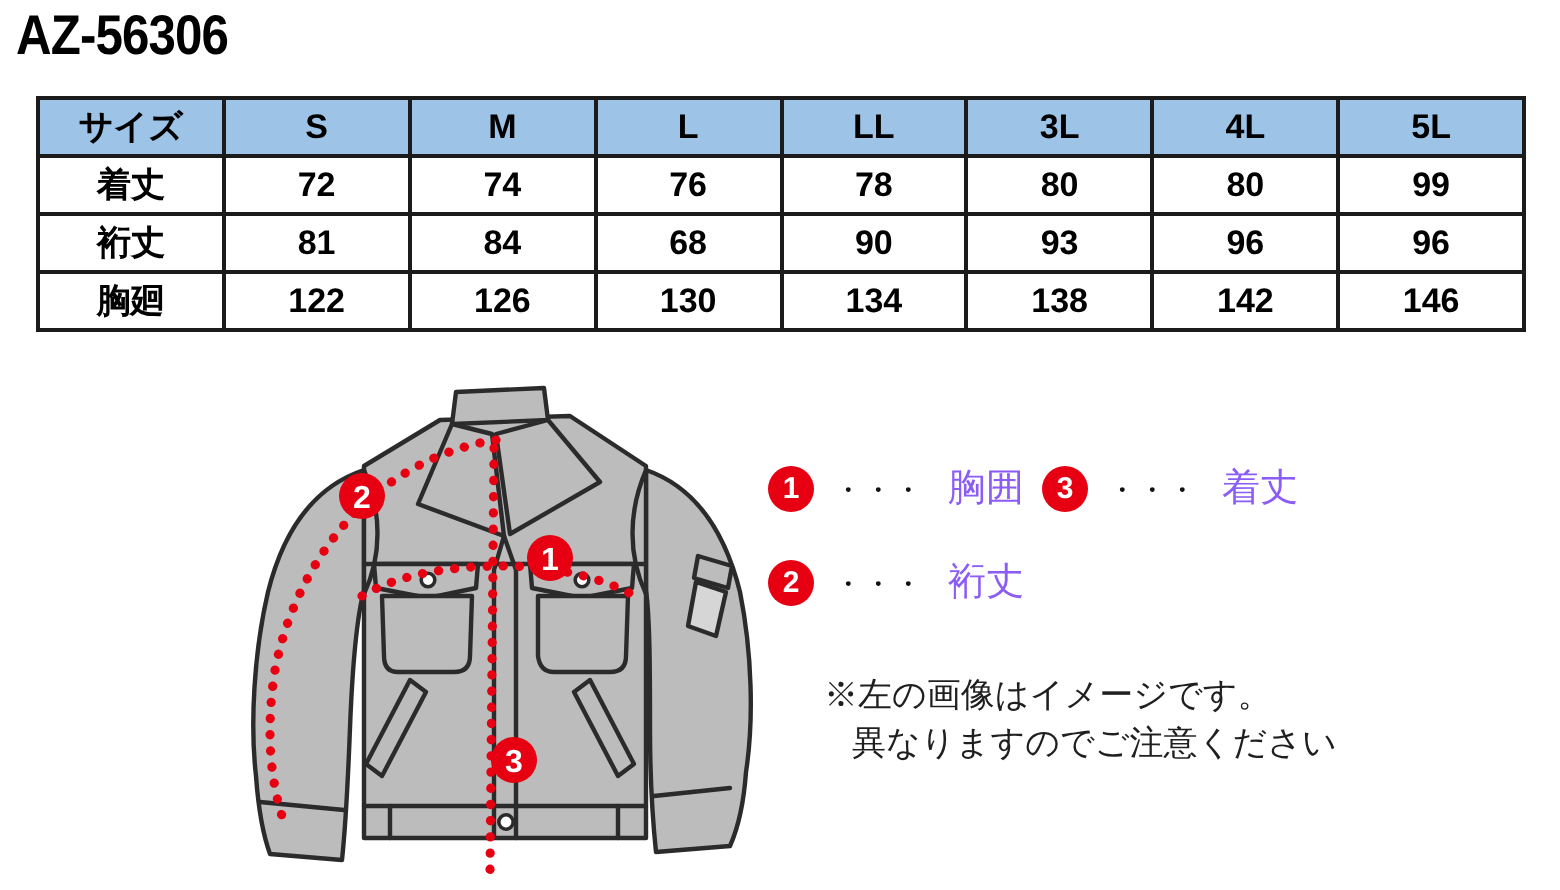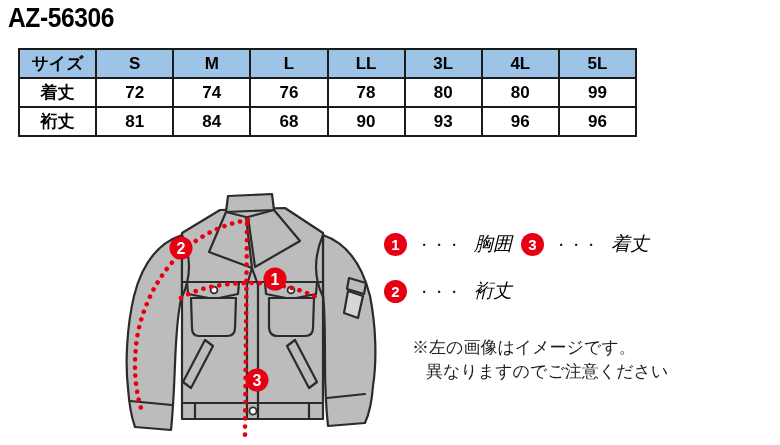--- a/index.html
+++ b/index.html
@@ -9,21 +9,21 @@
 
   
   .title {
     position:absolute; left:8px; top:2px;
     font-size:28px; font-weight:bold; color:#000;
     letter-spacing:-0.5px; transform:scaleX(0.88); transform-origin:left center;
   }
 
   
   .size-table {
-    position:absolute; left:18px; top:48px; width:619px;
+    position:absolute; left:18px; top:48px; width:745px;
     border-collapse:collapse; table-layout:fixed;
     font-weight:bold; font-size:17px; color:#000; text-align:center;
   }
   .size-table th, .size-table td {
     border:2px solid #1b1b1b; height:29px; vertical-align:middle; padding:0;
   }
   .size-table thead th { background:#9DC3E6; }
   .size-table tbody td { background:#ffffff; }
 
   
@@ -33,21 +33,21 @@
   .legend-item { position:absolute; display:flex; align-items:center; gap:11px; }
   .legend-item-1 { left:384px; top:231px; }
   .legend-item-3 { left:521px; top:231px; }
   .legend-item-2 { left:384px; top:278px; }
   .legend-circle {
     width:23px; height:23px; border-radius:50%; background:#E60012;
     color:#fff; font-size:15px; font-weight:bold;
     display:flex; align-items:center; justify-content:center; flex:0 0 auto;
   }
   .legend-dots { font-size:12px; font-weight:bold; letter-spacing:3px; color:#111; padding-top:2px; }
-  .legend-label { font-size:19px; color:#000000;font-style:italic; }
+  .legend-label { font-size:19px; color:#8b5cf6; }
 
   
   .note { position:absolute; left:412px; top:336px; font-size:17px; line-height:24px; color:#1f1f1f; }
   .note .indent { padding-left:14px; }
 </style>
 </head>
 <body>
 
 <div class="page">
 
@@ -79,20 +79,30 @@
       </tr>
       <tr>
         <td>裄丈</td>
         <td>81</td>
         <td>84</td>
         <td>68</td>
         <td>90</td>
         <td>93</td>
         <td>96</td>
         <td>96</td>
+      </tr>
+      <tr>
+        <td>胸廻</td>
+        <td>122</td>
+        <td>126</td>
+        <td>130</td>
+        <td>134</td>
+        <td>138</td>
+        <td>142</td>
+        <td>146</td>
       </tr>
     </tbody>
   </table>
 
   <svg class="diagram" viewBox="0 0 295 255" width="295" height="255">
     <g fill="#BCBCBC" stroke="#2B2B2B" stroke-width="2.2" stroke-linejoin="round" stroke-linecap="round">
 
       <path d="M87,45 C60,54 46,78 39,106 C32,136 30,172 33,198 C34,212 36,226 40,237 L76,240 C78,221 79,200 80,174 C81,148 83,120 87,105 Z"></path>
       <path d="M35,211 L77,215" fill="none"></path>
 

